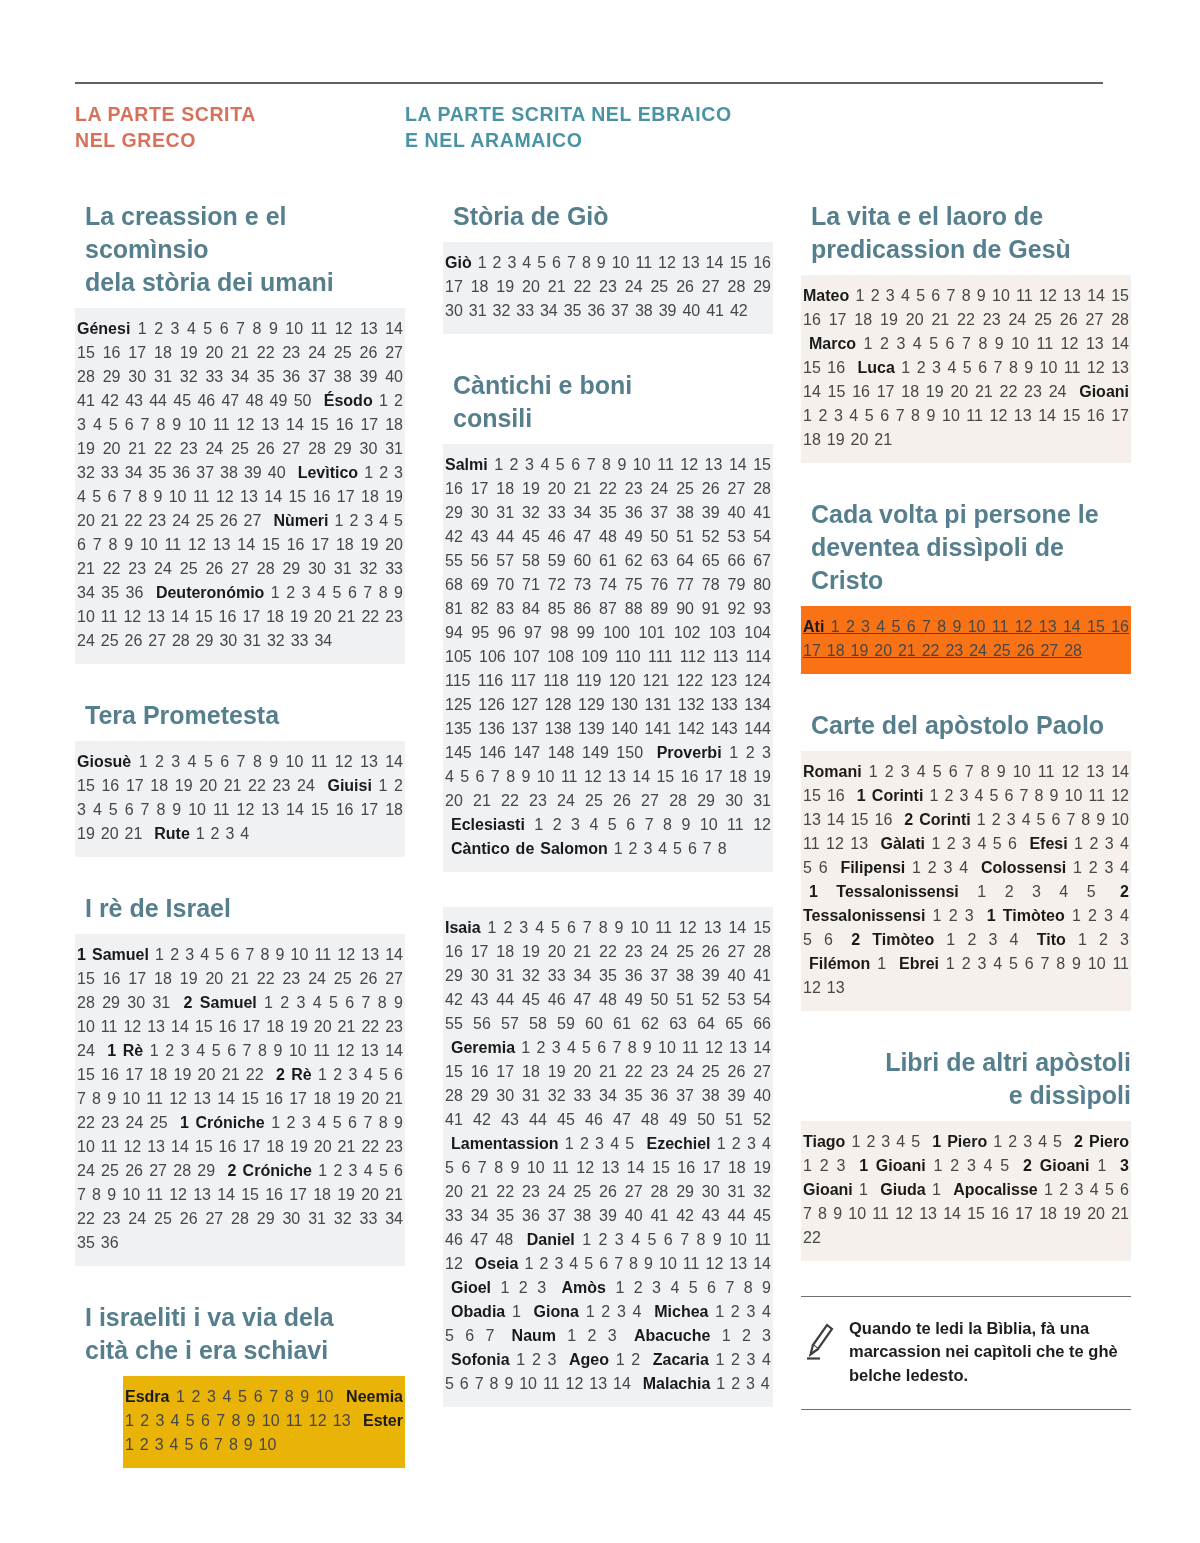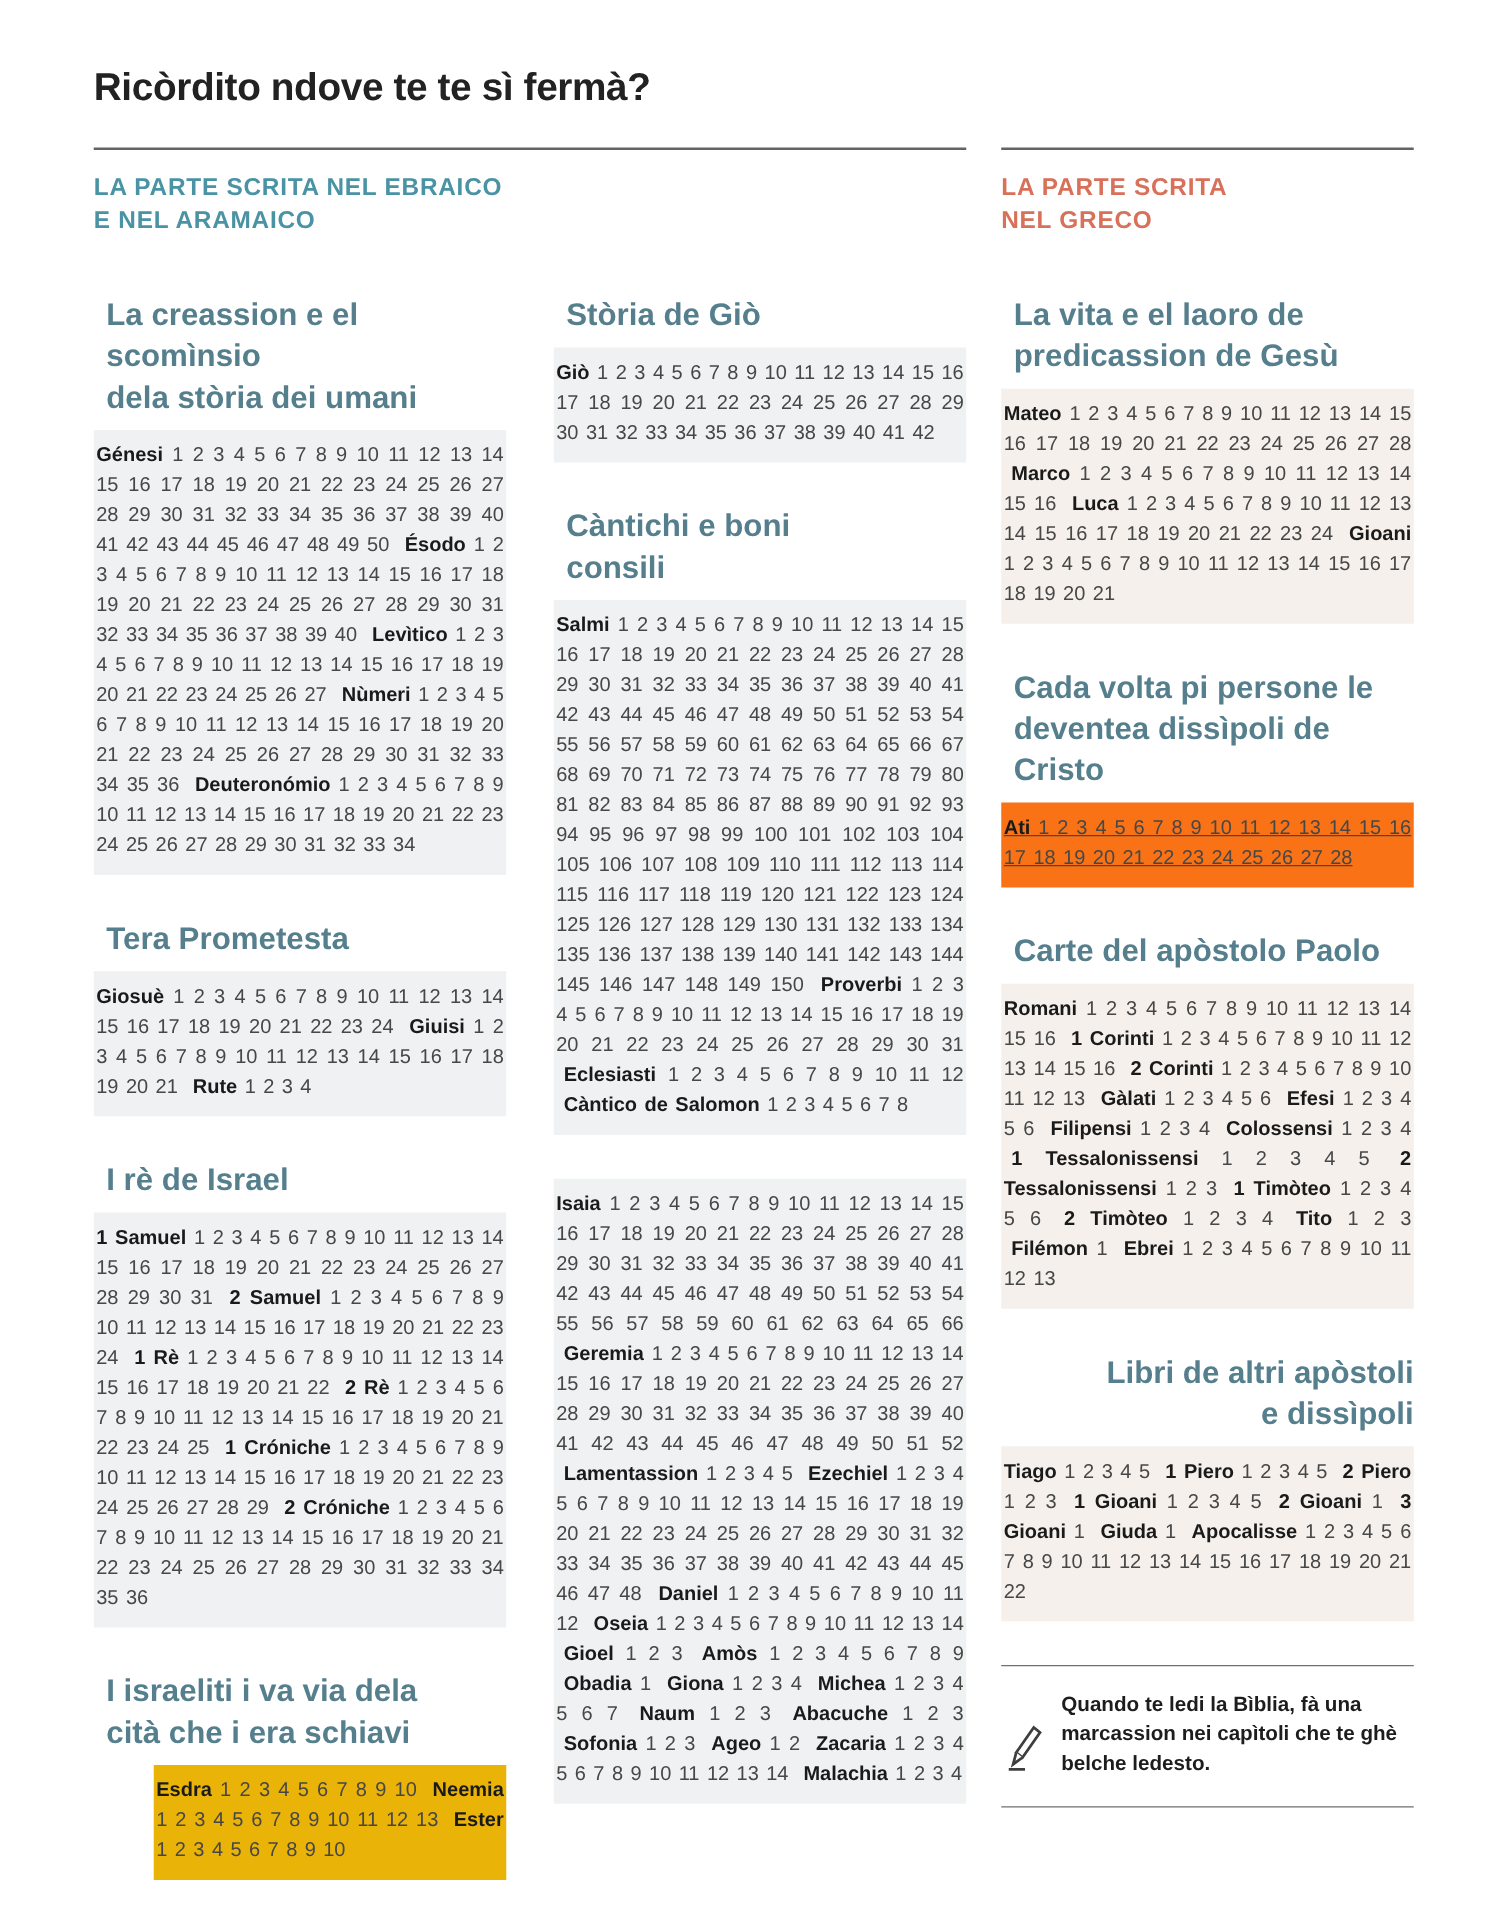--- a/index.html
+++ b/index.html
@@ -32,41 +32,40 @@
   }
   .chapter-box {
     background: #EFF1F3; padding: 9px 2px 11px; margin-bottom: 35px;
     font-size: 16px; line-height: 1.5; color: #474747;
     text-align: justify; word-spacing: 1.5px;
   }
   .book-name { font-weight: 700; color: #1a1a1a; padding-left: 6px; }
   .book-name:first-child { padding-left: 0; }
   .note {
     margin-top: 30px; border-top: 1.5px solid #707070; border-bottom: 1.5px solid #707070;
-    padding: 20px 2px 22px 0; display: flex; gap: 14px; align-items: flex-end;
+    padding: 20px 2px 22px 0; display: flex; gap: 14px;
   }
   .note-icon { flex: 0 0 34px; padding-top: 2px; }
   .note-text {
     font-size: 16.5px; font-weight: 700; color: #1d1d1d; line-height: 1.42;
   }
 </style>
 </head>
 <body>
 
 <div class="page">
-  <h1 class="title">Ricòrdito ndove te te sì fermà?</h1>
 
   <div class="head-row">
+    <div class="section-head greek">
+      <h2 class="section-title" style="color: rgb(216, 112, 90);">LA PARTE SCRITA
+NEL GRECO</h2>
+    </div>
     <div class="section-head hebrew">
       <h2 class="section-title" style="color: rgb(74, 147, 165);">LA PARTE SCRITA NEL EBRAICO
 E NEL ARAMAICO</h2>
-    </div>
-    <div class="section-head greek">
-      <h2 class="section-title" style="color: rgb(216, 112, 90);">LA PARTE SCRITA
-NEL GRECO</h2>
     </div>
   </div>
 
   <div class="cols" id="columns">
       <div class="col col-0">
         <h3 class="group-heading" style="color: rgb(86, 127, 141);">La creassion e el scomìnsio
 dela stòria dei umani</h3>
         <div class="chapter-box" style="background: rgb(239, 241, 243);"><span class="book-name">Génesi</span><span class="chapter-numbers"> 1 2 3 4 5 6 7 8 9 10 11 12 13 14 15 16 17 18 19 20 21 22 23 24 25 26 27 28 29 30 31 32 33 34 35 36 37 38 39 40 41 42 43 44 45 46 47 48 49 50 </span><span class="book-name">Ésodo</span><span class="chapter-numbers"> 1 2 3 4 5 6 7 8 9 10 11 12 13 14 15 16 17 18 19 20 21 22 23 24 25 26 27 28 29 30 31 32 33 34 35 36 37 38 39 40 </span><span class="book-name">Levìtico</span><span class="chapter-numbers"> 1 2 3 4 5 6 7 8 9 10 11 12 13 14 15 16 17 18 19 20 21 22 23 24 25 26 27 </span><span class="book-name">Nùmeri</span><span class="chapter-numbers"> 1 2 3 4 5 6 7 8 9 10 11 12 13 14 15 16 17 18 19 20 21 22 23 24 25 26 27 28 29 30 31 32 33 34 35 36 </span><span class="book-name">Deuteronómio</span><span class="chapter-numbers"> 1 2 3 4 5 6 7 8 9 10 11 12 13 14 15 16 17 18 19 20 21 22 23 24 25 26 27 28 29 30 31 32 33 34 </span></div>
         <h3 class="group-heading" style="color: rgb(86, 127, 141);">Tera Prometesta</h3>
         <div class="chapter-box" style="background: rgb(239, 241, 243);"><span class="book-name">Giosuè</span><span class="chapter-numbers"> 1 2 3 4 5 6 7 8 9 10 11 12 13 14 15 16 17 18 19 20 21 22 23 24 </span><span class="book-name">Giuisi</span><span class="chapter-numbers"> 1 2 3 4 5 6 7 8 9 10 11 12 13 14 15 16 17 18 19 20 21 </span><span class="book-name">Rute</span><span class="chapter-numbers"> 1 2 3 4 </span></div>

